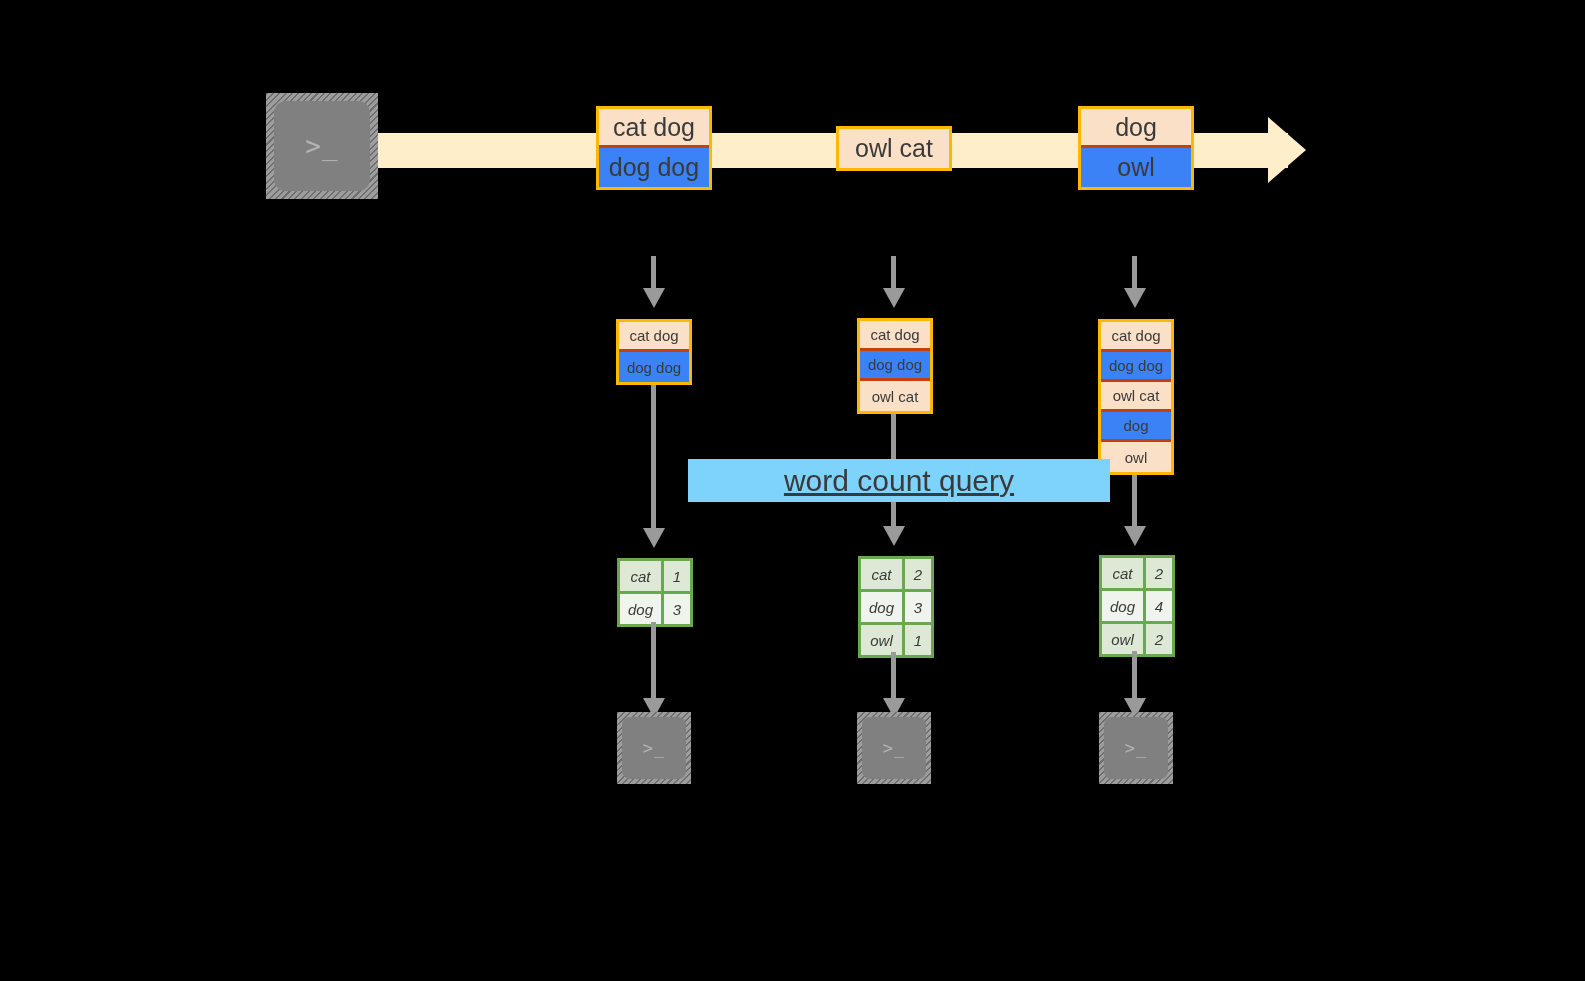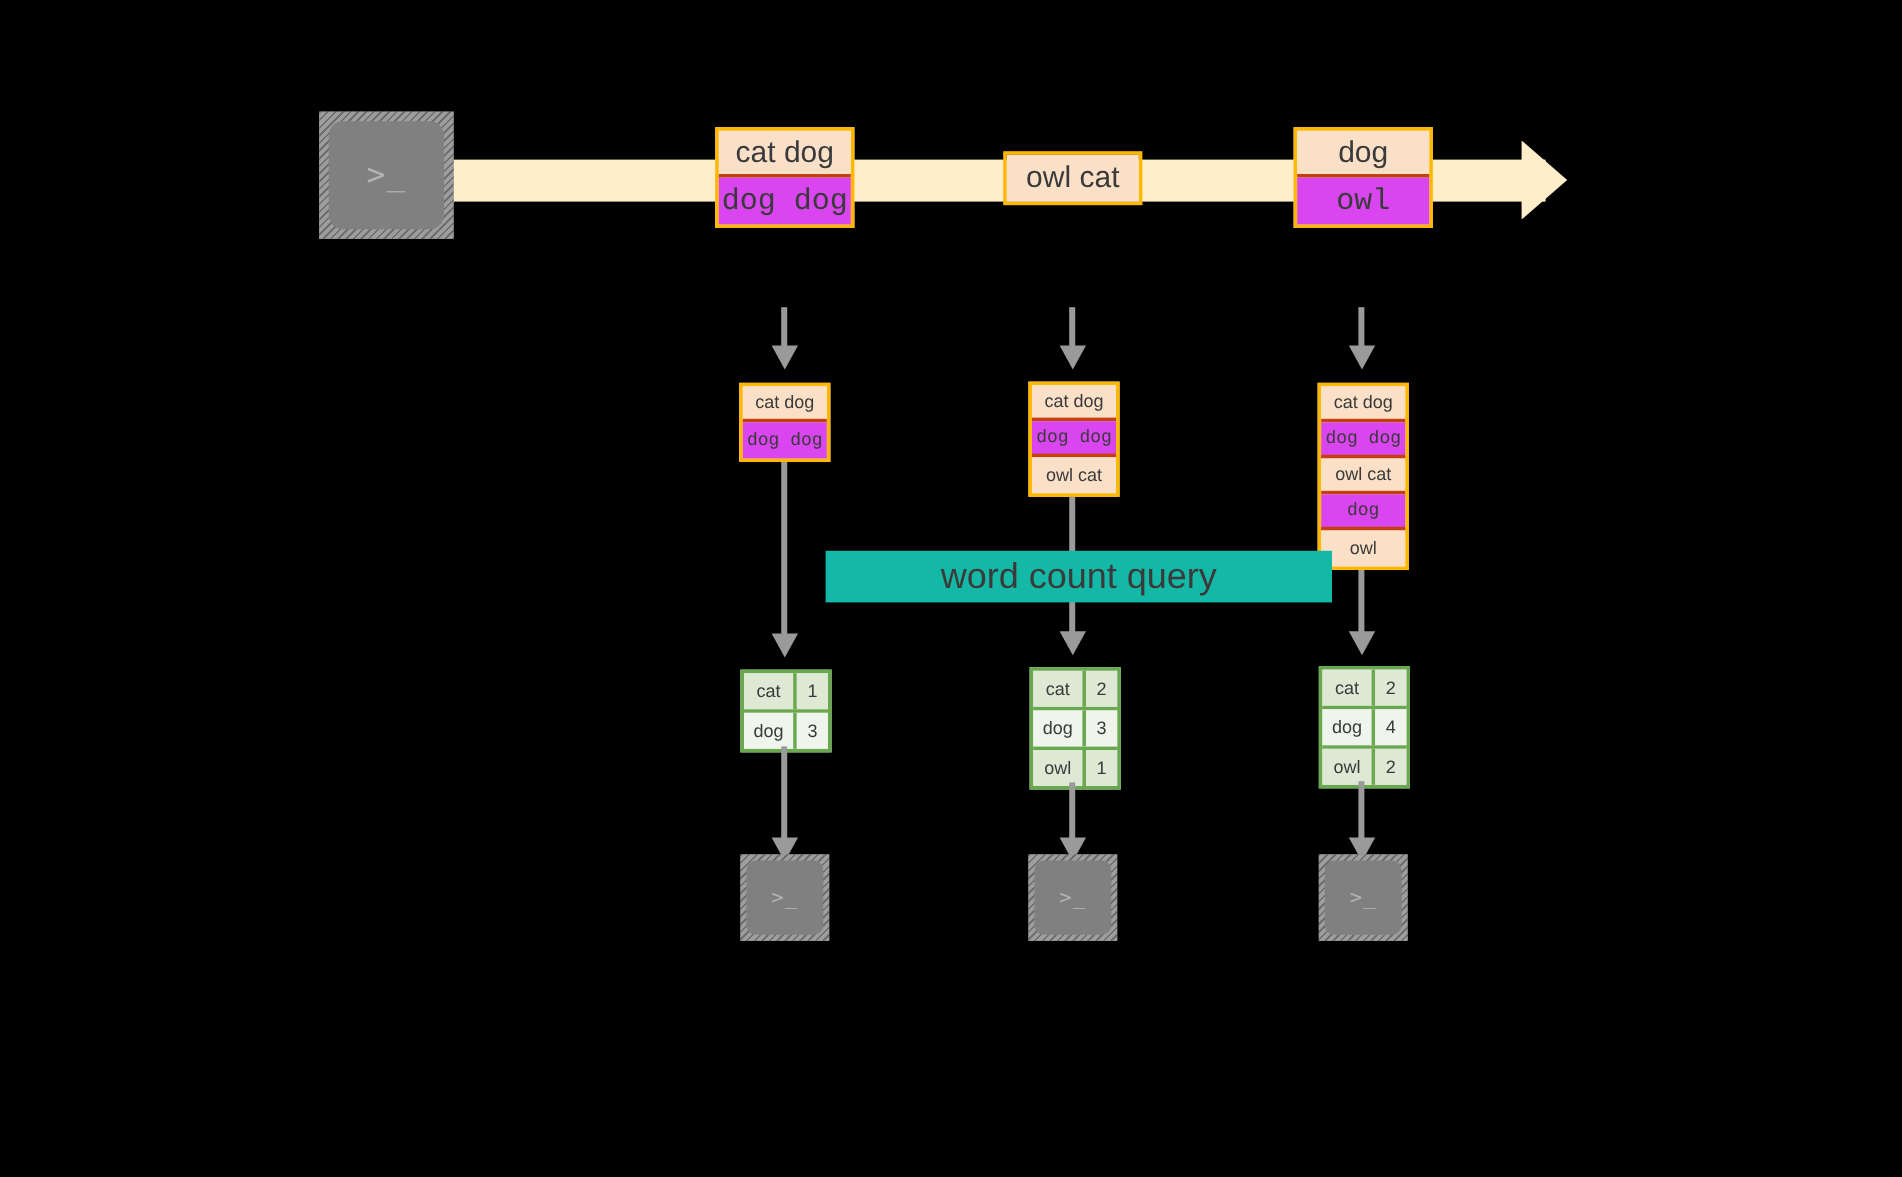--- a/index.html
+++ b/index.html
@@ -76,21 +76,21 @@
     box-sizing: border-box;
     display: flex;
     align-items: center;
     justify-content: center;
     color: #3a3a3a;
     white-space: nowrap;
     background: #fbe0c8;
     border-bottom: 3px solid #c2410c;
   }
   .recbox .cell:last-child { border-bottom: none; }
-  .recbox .cell.alt { background: #d946ef; font-family: Liberation Mono, monospace; }
+  .recbox .cell.alt { background: #3b82f6; }
 
   
   .recbox.big { font-size: 25px; }
   .recbox.big .cell { height: 39px; }
   
   .recbox.sm { font-size: 15px; }
   .recbox.sm .cell { height: 30px; }
 
   
   .kvbox {
@@ -109,20 +109,21 @@
   }
   .kvbox .row:last-child { border-bottom: none; }
   .kvbox .row .k,
   .kvbox .row .v {
     box-sizing: border-box;
     display: flex;
     align-items: center;
     justify-content: center;
     color: #3a3a3a;
     background: #dde9d5;
+    font-style: italic;
   }
   .kvbox .row.alt .k,
   .kvbox .row.alt .v { background: #eff4ec; }
   .kvbox .row .k {
     width: 44px;
     border-right: 3px solid #6aa84f;
   }
   .kvbox .row .v { width: 26px; }
 
   
@@ -141,27 +142,28 @@
     position: absolute;
     width: 5px;
     background-image: linear-gradient(#9a9a9a 0 0);
     background-repeat: repeat-y;
     background-size: 5px 22px;
   }
 
   
   .querylabel {
     position: absolute;
-    background: #14b8a6;
+    background: #7dd3fc;
     color: #3a3a3a;
     font-size: 30px;
     display: flex;
     align-items: center;
     justify-content: center;
     white-space: nowrap;
+    text-decoration: underline;
   }
 </style>
 </head>
 <body>
 
 <div id="stage">
 
   <div class="timeline-shaft" style="left:366px; top:133px; width:922px; height:35px;"></div>
   <div class="timeline-head" style="left:1268px; top:117px;"></div>
 

